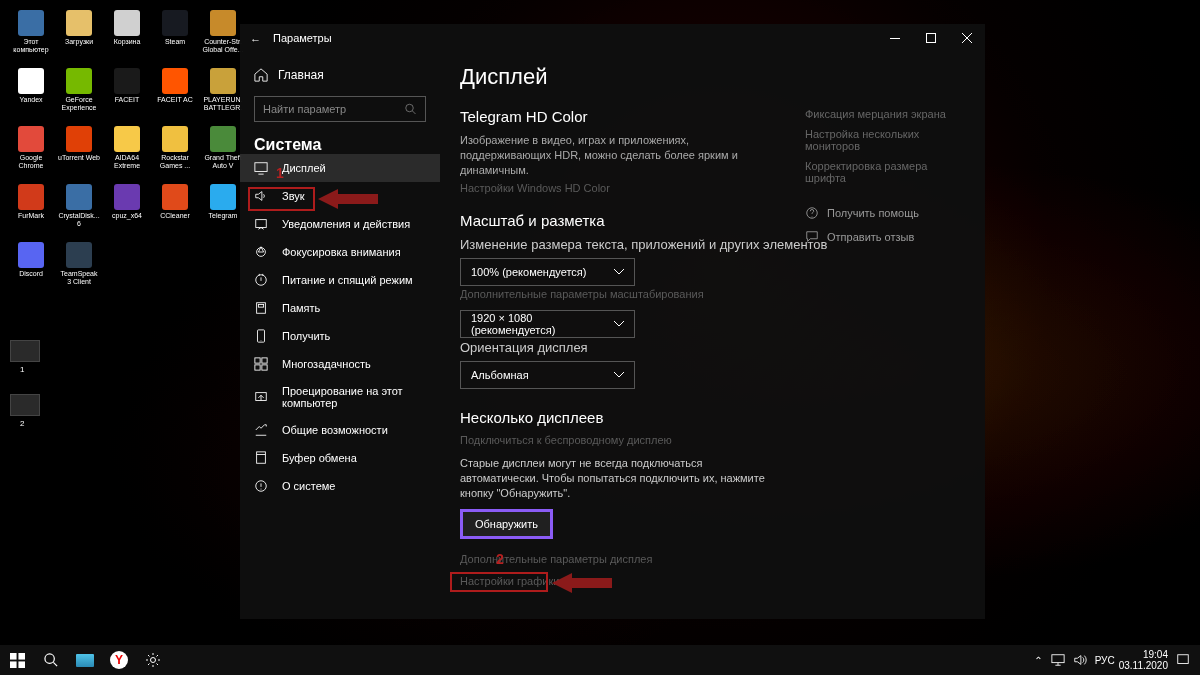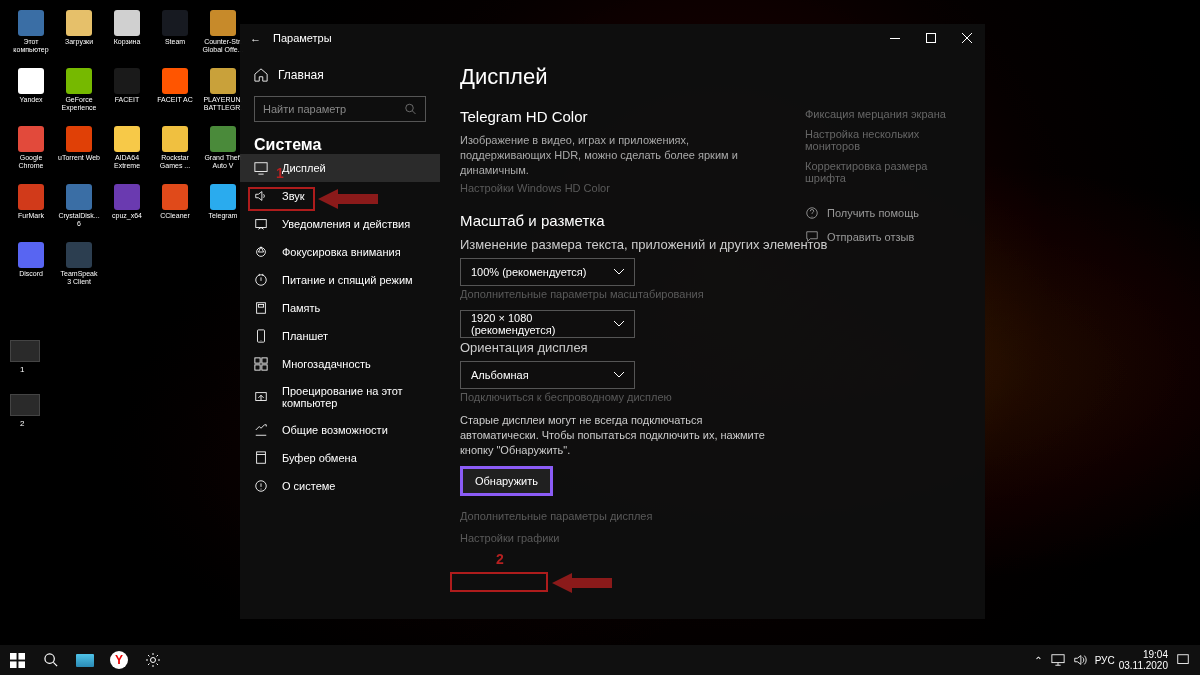--- a/index.html
+++ b/index.html
@@ -229,21 +229,21 @@
               <rect x="3" y="2" width="10" height="12" fill="none" stroke="#fff"></rect>
               <rect x="5" y="4" width="6" height="3" fill="none" stroke="#fff"></rect>
             </svg>
             <span>Память</span>
           </div>
           <div class="sb-item">
             <svg width="14" height="14" viewBox="0 0 16 16">
               <rect x="4" y="1" width="8" height="14" rx="1" fill="none" stroke="#fff"></rect>
               <circle cx="8" cy="13" r="0.5" fill="#fff"></circle>
             </svg>
-            <span>Планшет</span>
+            <span>Получить</span>
           </div>
           <div class="sb-item">
             <svg width="14" height="14" viewBox="0 0 16 16">
               <rect x="1" y="1" width="6" height="6" fill="none" stroke="#fff"></rect>
               <rect x="9" y="1" width="6" height="6" fill="none" stroke="#fff"></rect>
               <rect x="1" y="9" width="6" height="6" fill="none" stroke="#fff"></rect>
               <rect x="9" y="9" width="6" height="6" fill="none" stroke="#fff"></rect>
             </svg>
             <span>Многозадачность</span>
           </div>
@@ -301,20 +301,21 @@
       </div>
 
       <div class="section-label">Ориентация дисплея</div>
       <div class="dropdown">
         <span>Альбомная</span>
         <svg width="10" height="6">
             <path d="M0 0l5 5 5-5" fill="none" stroke="#fff"></path>
           </svg>
       </div>
 
+      <h2 style="margin-top:20px">Несколько дисплеев</h2>
       <span class="link">Подключиться к беспроводному дисплею</span>
       <p style="max-width:310px;color:#ccc">Старые дисплеи могут не всегда подключаться автоматически. Чтобы попытаться подключить их, нажмите кнопку "Обнаружить".</p>
       <span class="btn">Обнаружить</span>
 
       <span class="link" style="margin-top:14px">Дополнительные параметры дисплея</span>
       <span class="link">Настройки графики</span>
 
       <div class="right-links">
         <div class="rl">Фиксация мерцания экрана</div>
         <div class="rl">Настройка нескольких мониторов</div>

